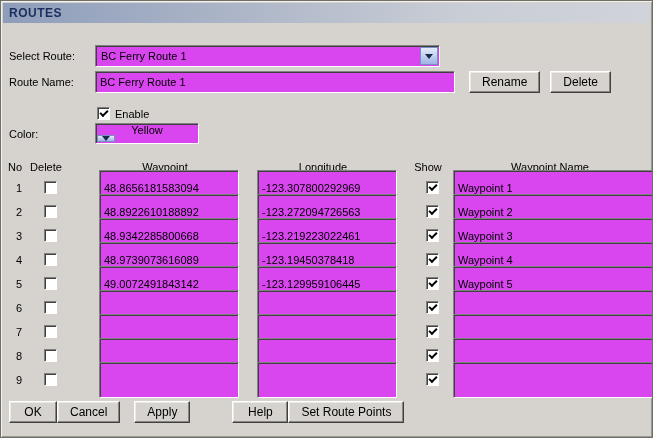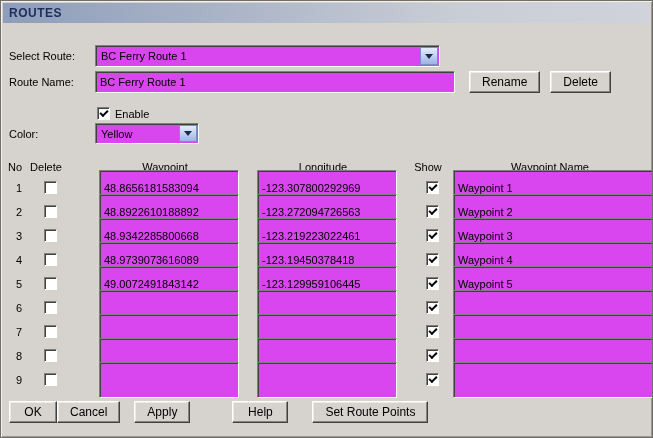--- a/index.html
+++ b/index.html
@@ -35,21 +35,21 @@
     box-shadow:inset 1px 1px 0 #404040;
   }
   .tinput{
     font-family:"Liberation Sans",sans-serif;font-size:11px;
     height:36px;padding:2px 4px;outline:none;
   }
   .input-route-name{width:360px;height:22px;}
 
   .combo{display:flex;align-items:center;height:22px;}
   .combo-route{width:345px;}
-  .combo-color{width:104px;height:21px;}
+  .combo-color{width:104px;height:21px;flex-direction:column;}
   .combo-text{flex:1;padding:0 5px;white-space:nowrap;overflow:hidden;}
   .combo-btn{
     width:18px;align-self:stretch;margin:1px;
     background:linear-gradient(#e5ecfa,#9fb4e4);
     border:1px solid #7a8fc0;
     display:flex;align-items:center;justify-content:center;
     cursor:pointer;
   }
   .arrow{width:0;height:0;border-left:4px solid transparent;border-right:4px solid transparent;border-top:5px solid #1a2a4a;}
 
@@ -88,21 +88,21 @@
   .col-show{width:42px;flex:0 0 42px;margin-left:14px;text-align:center;display:flex;justify-content:center;align-items:center;}
   .theader .col-show{display:block;}
   .col-wp{width:202px;flex:0 0 202px;text-align:center;}
   input.col-lat,input.col-lon,input.col-wp{text-align:left;}
 
   .footer{display:flex;align-items:center;padding-left:8px;margin-top:11px;}
   .btn-ok{min-width:48px;}
   .btn-cancel{}
   .btn-apply{margin-left:14px;}
   .btn-help{margin-left:42px;min-width:56px;}
-  .btn-setpts{margin-left:24px;}
+  .btn-setpts{}
 </style>
 </head>
 <body>
 
 <div class="dialog">
 
   <div class="titlebar">
     <span>ROUTES</span>
   </div>
 

